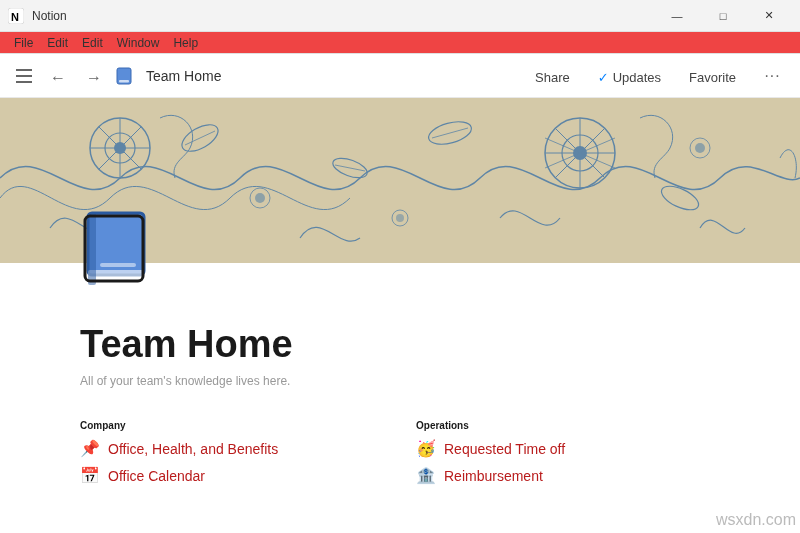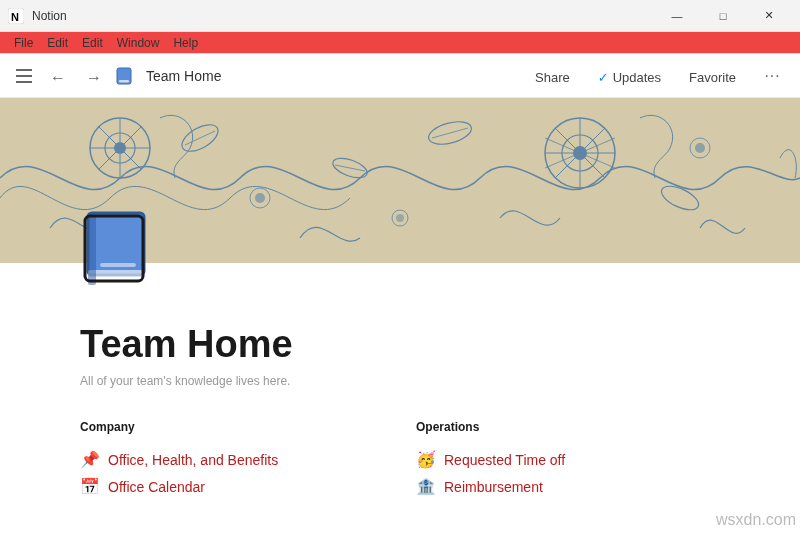--- a/index.html
+++ b/index.html
@@ -192,24 +192,24 @@
     }
 
     
     .columns {
       display: grid;
       grid-template-columns: 1fr 1fr;
       gap: 32px;
     }
 
     .column-title {
-      font-size: 12px;
+      font-size: 10px;
       font-weight: 600;
       color: #1a1a1a;
-      margin-bottom: 12px;
+      margin-bottom: 4px;
     }
 
     .list-item-row {
       display: flex;
       align-items: center;
       gap: 8px;
       padding: 4px 0;
       font-size: 14px;
       color: #333;
       cursor: pointer;

